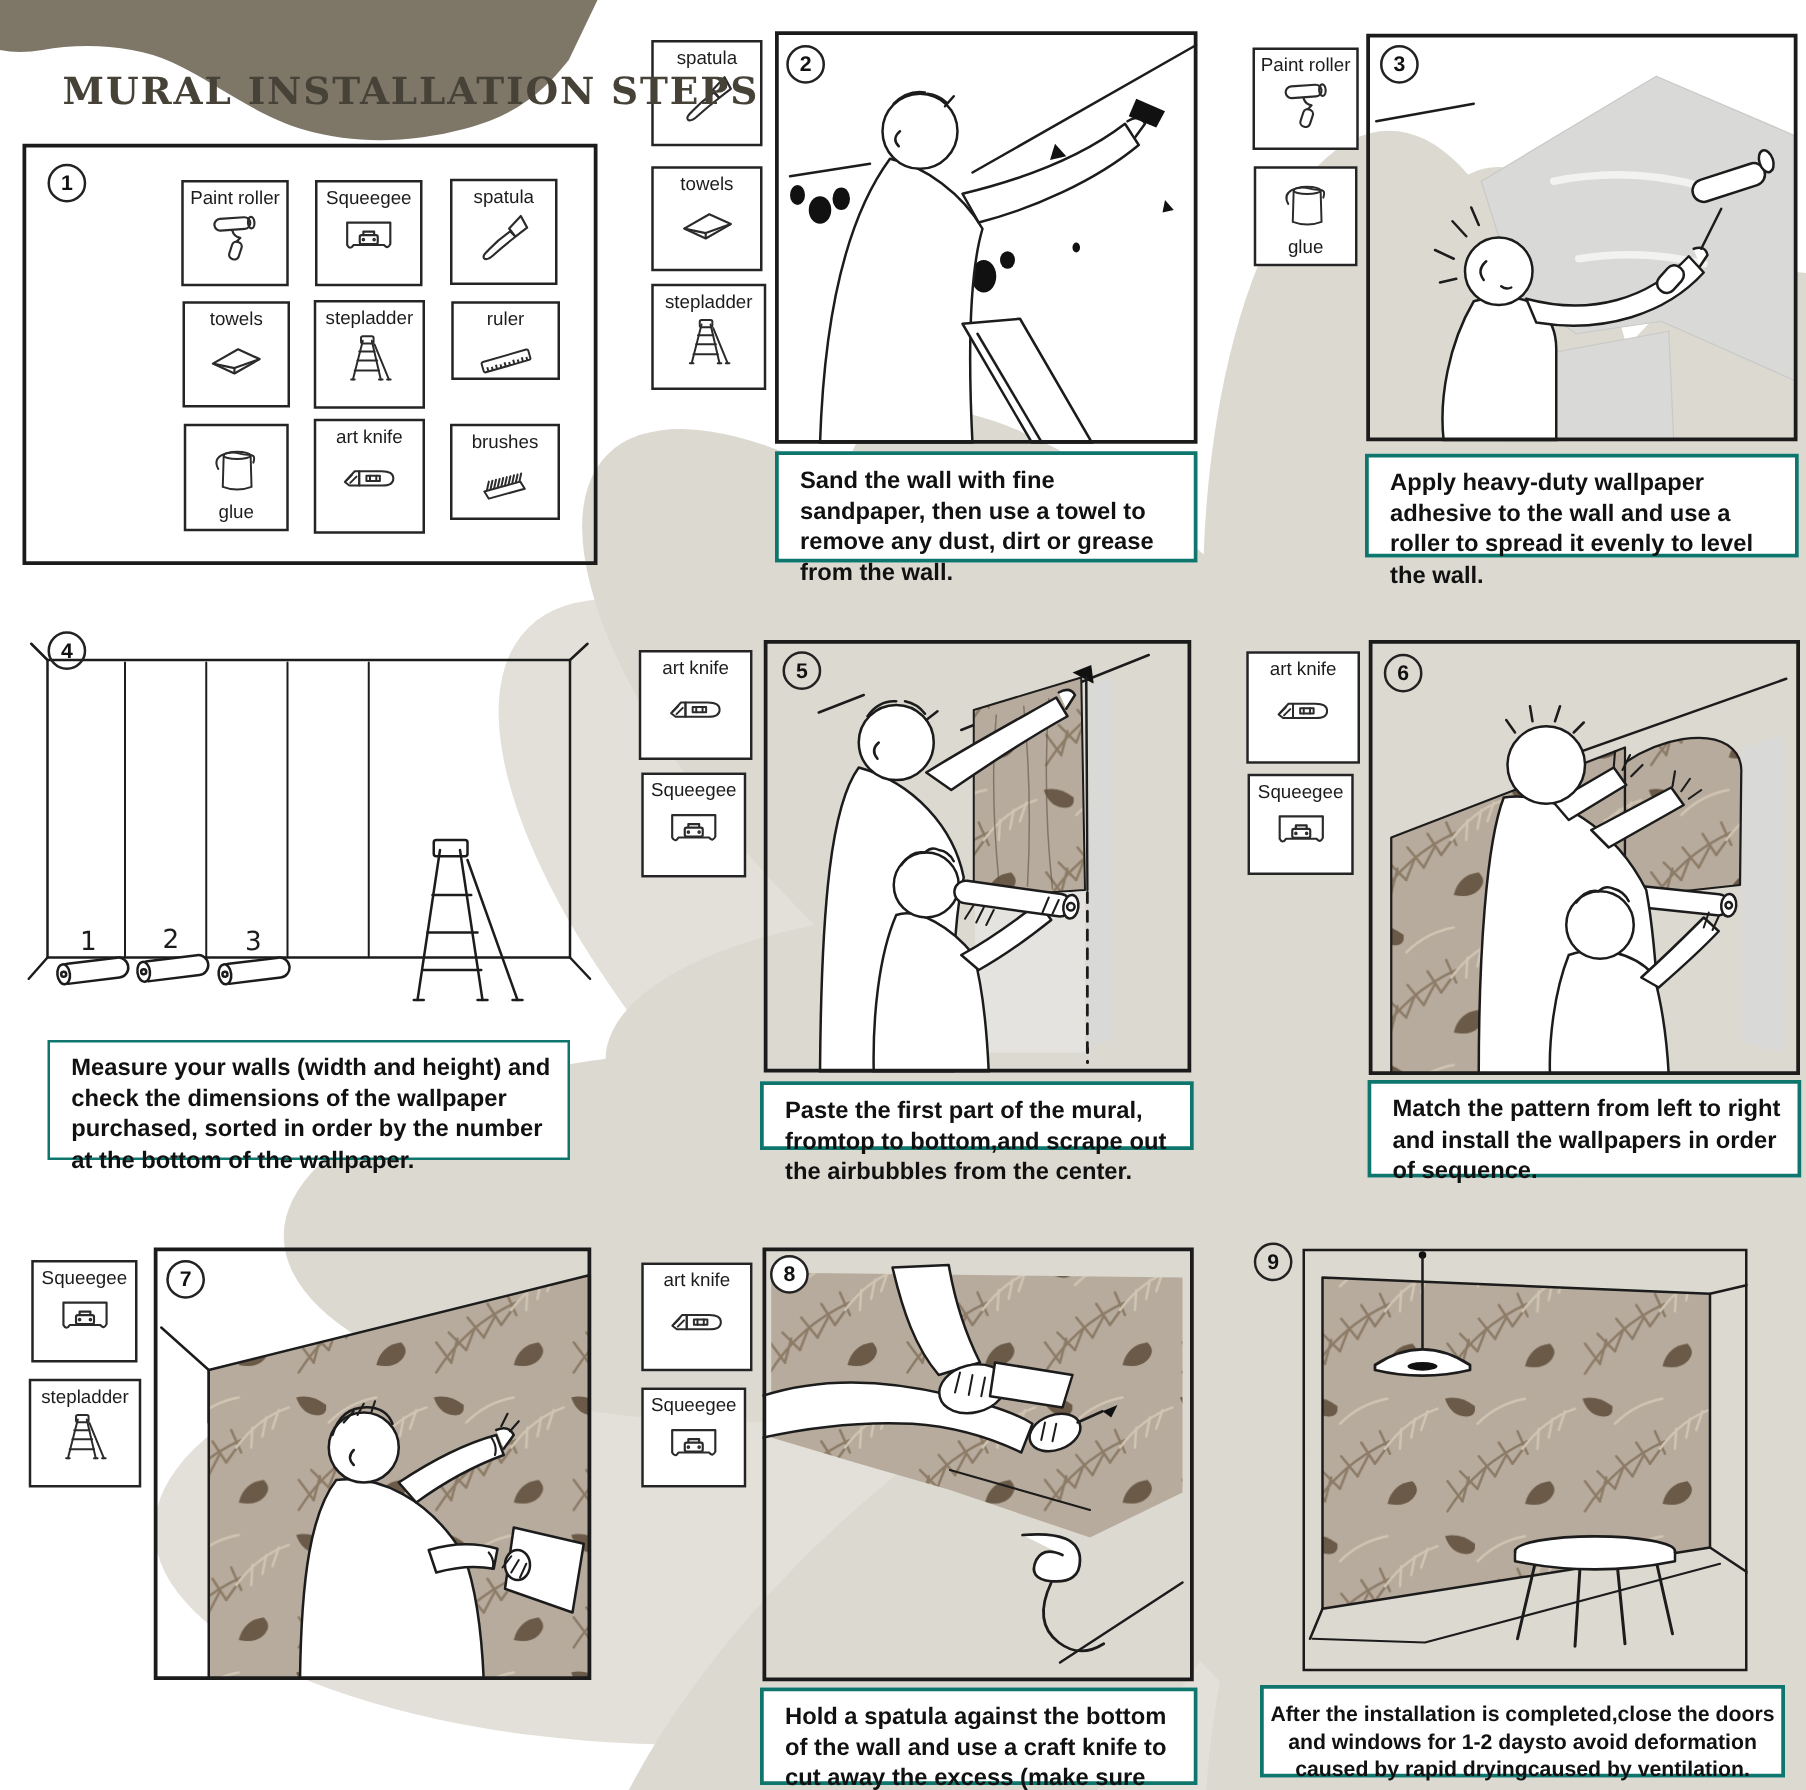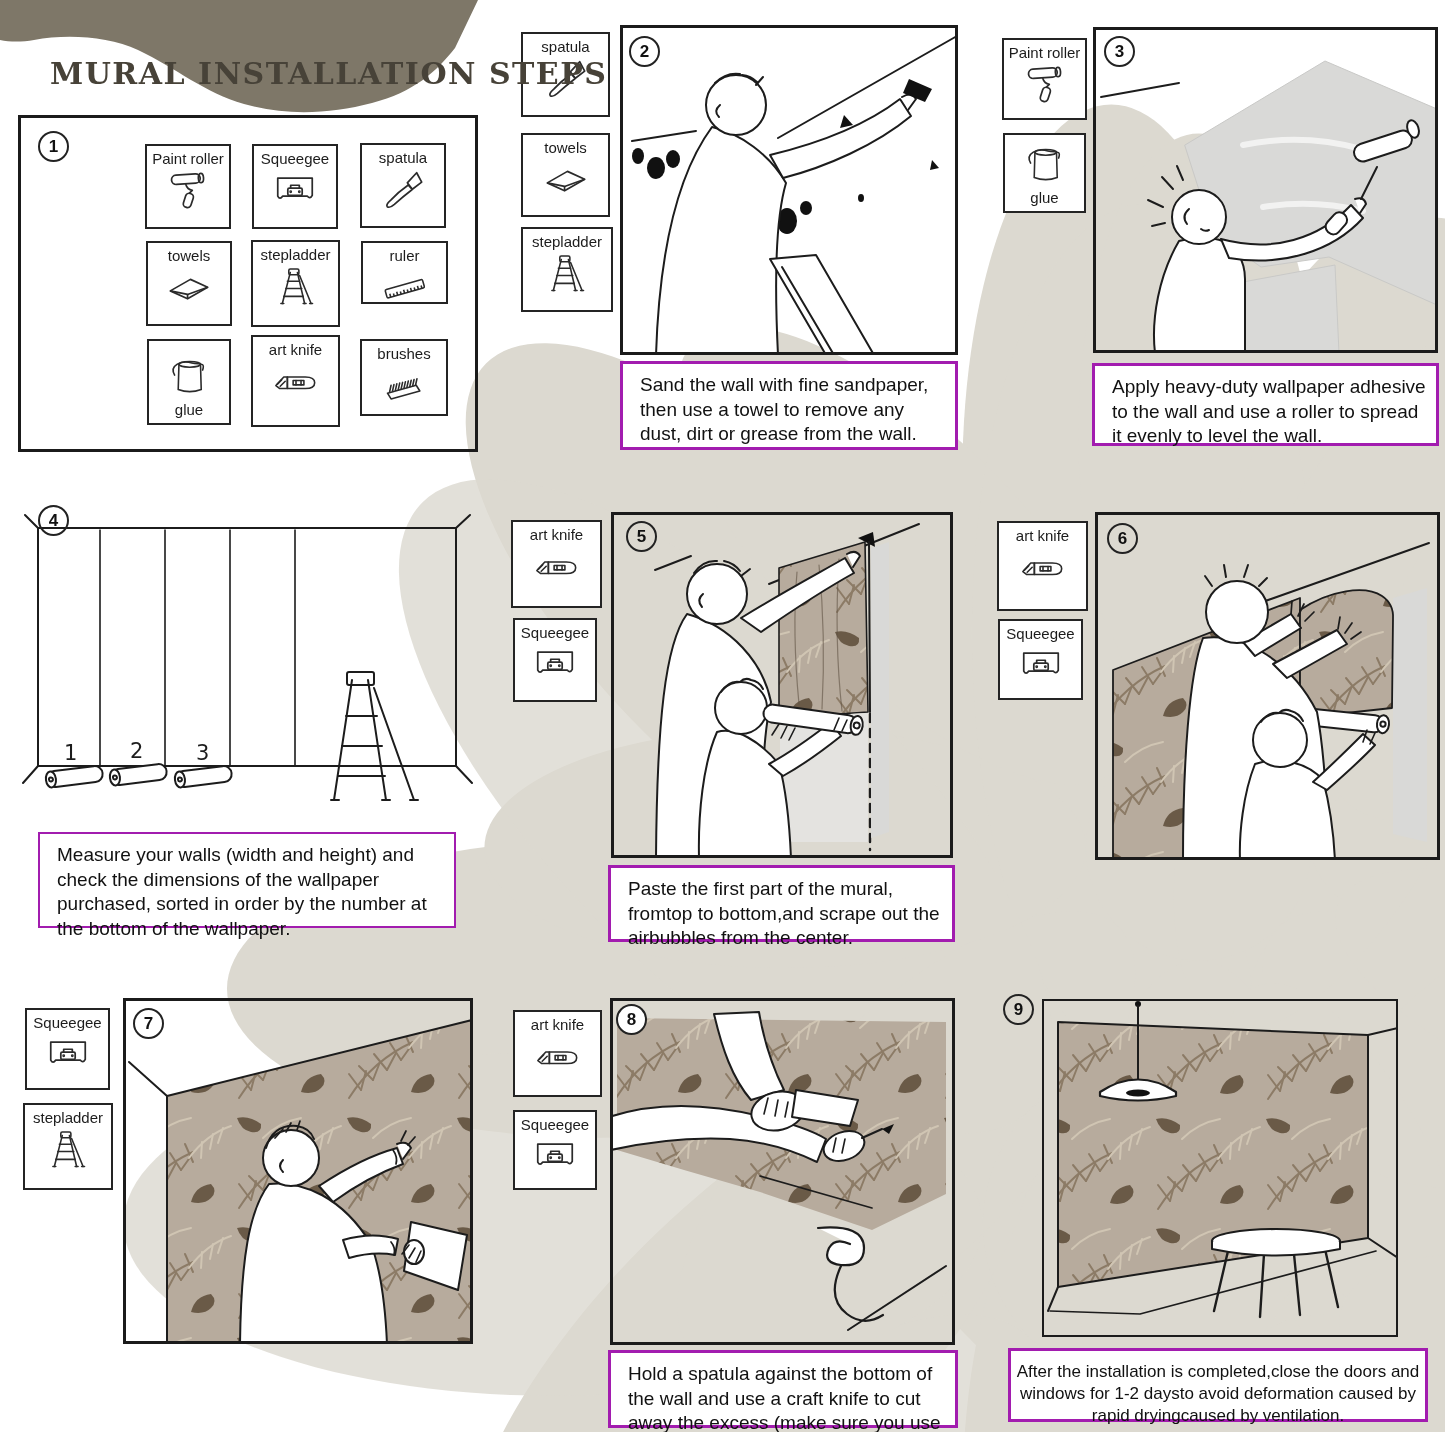--- a/index.html
+++ b/index.html
@@ -3,22 +3,22 @@
 <meta charset="utf-8">
 <style>
   html,body{margin:0;padding:0;background:#ffffff;}
   body{width:1445px;height:1432px;position:relative;font-family:"Liberation Sans",sans-serif;color:#111;}
   .page{position:absolute;left:0;top:0;width:1445px;height:1432px;overflow:hidden;background:#fff;}
   #art{position:absolute;left:0;top:0;z-index:0;}
   .title{position:absolute;left:50px;top:56px;width:420px;z-index:2;
          font-family:"DejaVu Serif",serif;font-weight:bold;font-size:30px;
          letter-spacing:1.5px;color:#474238;white-space:nowrap;}
   .box{position:absolute;border:3px solid #1b1b1b;background:transparent;box-sizing:border-box;z-index:1;}
-  .cap{position:absolute;border:3px solid #a21caf;background:#fff;box-sizing:border-box;z-index:1;
-       font-weight:normal;font-size:19px;line-height:1.3;padding:9px 8px 6px 17px;}
+  .cap{position:absolute;border:3px solid #0f766e;background:#fff;box-sizing:border-box;z-index:1;
+       font-weight:bold;font-size:19px;line-height:1.3;padding:9px 8px 6px 17px;}
   .cap.center{text-align:center;font-size:17px;padding:10px 4px 6px 4px;}
   .toolbox{position:absolute;border:2.5px solid #242424;background:#fff;box-sizing:border-box;z-index:1;
            display:flex;flex-direction:column;align-items:center;justify-content:flex-start;padding-top:4px;}
   .toolbox.label-bottom{flex-direction:column-reverse;padding-top:0;padding-bottom:5px;}
   .tlabel{font-size:15px;line-height:1.15;white-space:nowrap;color:#1c1c1c;}
   .ticon{width:46px;height:46px;margin-top:1px;flex:0 0 auto;}
   .cnum{position:absolute;width:27px;height:27px;border:2.2px solid #222;border-radius:50%;z-index:2;
         display:flex;align-items:center;justify-content:center;font-size:17px;font-weight:bold;background:transparent;}
   .cnum.onwhite{background:#fff;}
   .tools-label{position:absolute;left:28px;top:226px;width:112px;z-index:2;text-align:center;
@@ -492,36 +492,37 @@
       </svg>
 </div>
 <div class="toolbox" style="left:513px;top:618px;width:84px;height:84px;">
   <span class="tlabel">Squeegee</span>
   <svg class="ticon">
         <use href="#sym-squeegee" xlink:href="#sym-squeegee"></use>
       </svg>
 </div>
 <div class="box" style="left:611px;top:512px;width:342px;height:346px;"></div>
 <div class="cnum" style="left:626px;top:521px;">5</div>
-<div class="cap" style="left:608px;top:865px;width:347px;height:77px;">Paste the first part of the mural, fromtop to bottom,and scrape out the airbubbles from the center.</div>
+<div class="cap" style="left:608px;top:865px;width:347px;height:55px;">Paste the first part of the mural, fromtop to bottom,and scrape out the airbubbles from the center.</div>
 
 <div class="toolbox" style="left:997px;top:521px;width:91px;height:90px;">
   <span class="tlabel">art knife</span>
   <svg class="ticon">
         <use href="#sym-art-knife" xlink:href="#sym-art-knife"></use>
       </svg>
 </div>
 <div class="toolbox" style="left:998px;top:619px;width:85px;height:81px;">
   <span class="tlabel">Squeegee</span>
   <svg class="ticon">
         <use href="#sym-squeegee" xlink:href="#sym-squeegee"></use>
       </svg>
 </div>
 <div class="box" style="left:1095px;top:512px;width:345px;height:348px;"></div>
 <div class="cnum" style="left:1107px;top:523px;">6</div>
+<div class="cap" style="left:1094px;top:864px;width:347px;height:78px;">Match the pattern from left to right and install the wallpapers in order of sequence.</div>
 
 <div class="toolbox" style="left:25px;top:1008px;width:85px;height:82px;">
   <span class="tlabel">Squeegee</span>
   <svg class="ticon">
         <use href="#sym-squeegee" xlink:href="#sym-squeegee"></use>
       </svg>
 </div>
 <div class="toolbox" style="left:23px;top:1103px;width:90px;height:87px;">
   <span class="tlabel">stepladder</span>
   <svg class="ticon">

